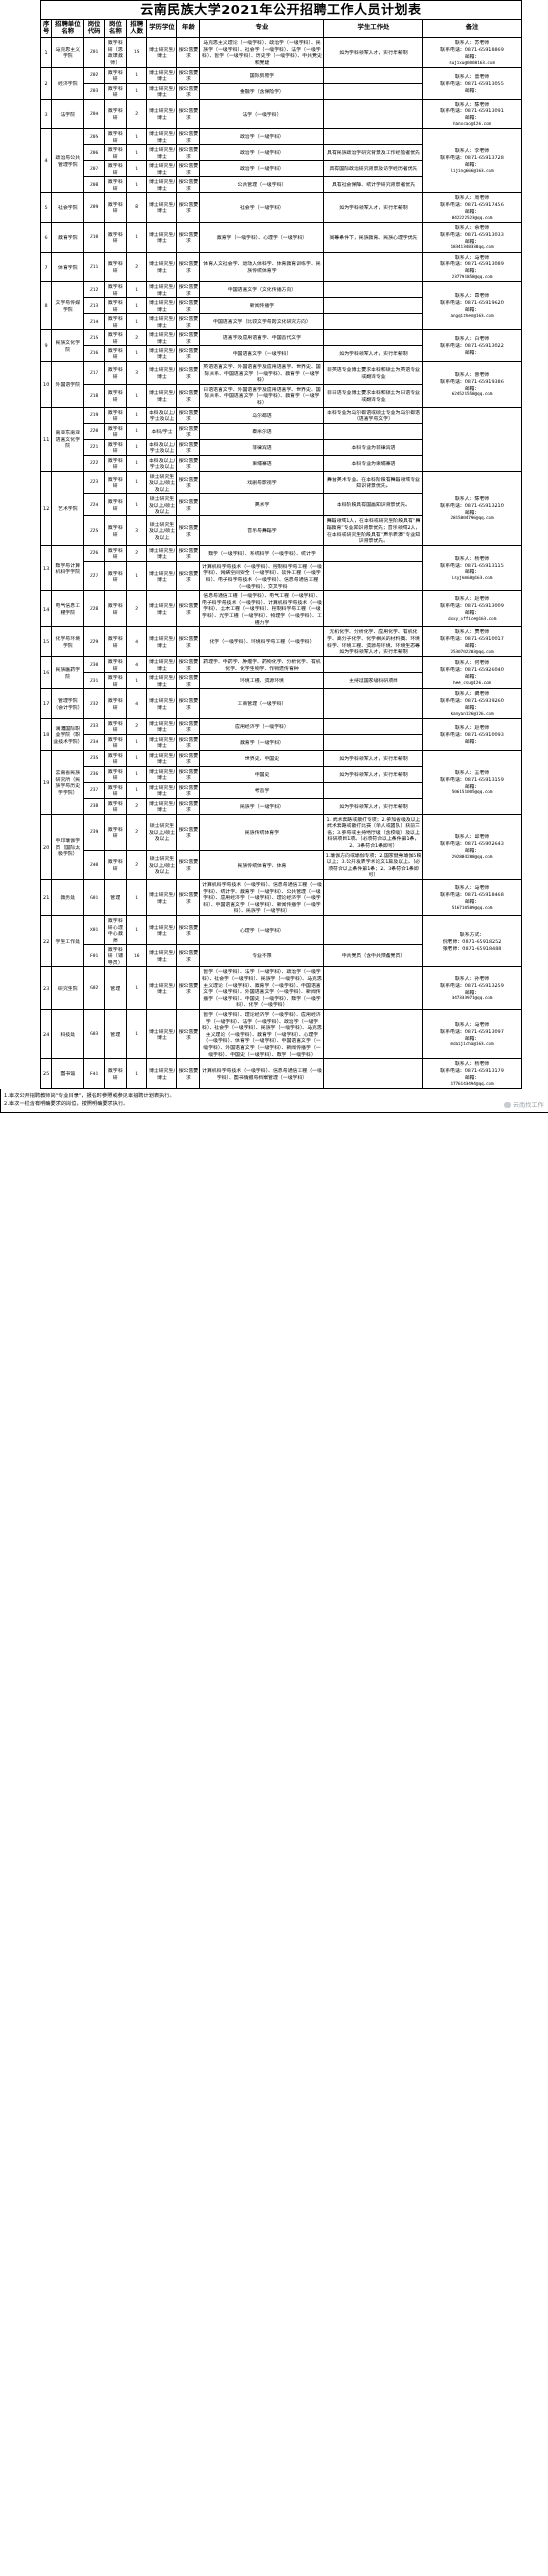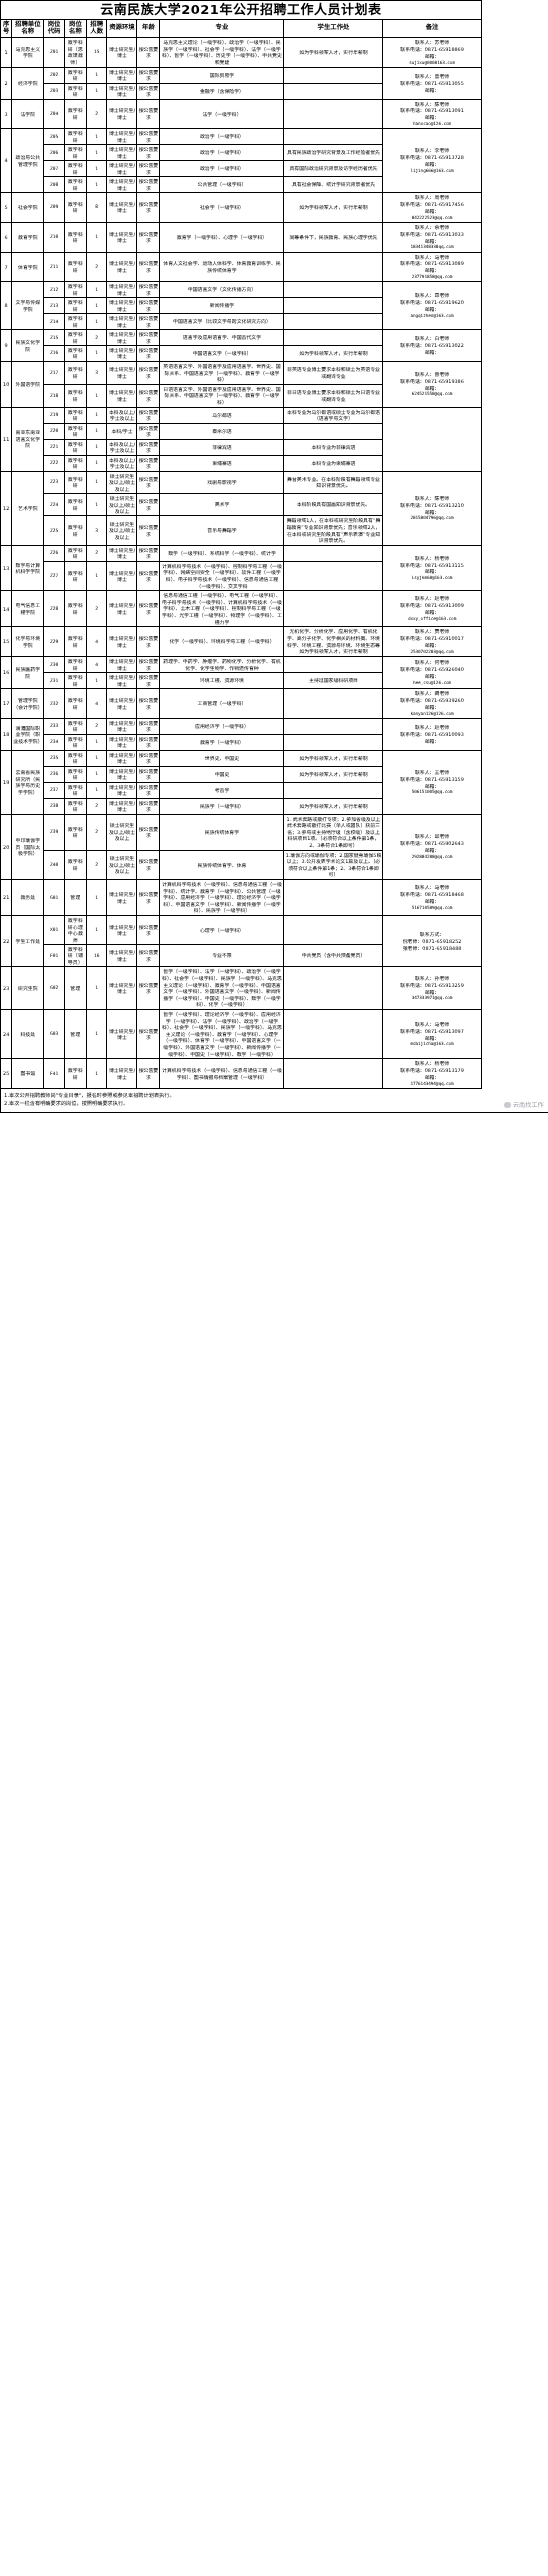--- a/index.html
+++ b/index.html
@@ -17,20 +17,21 @@
     position: relative;
     background: #fff;
     box-sizing: border-box;
   }
   table.plan {
     width: 460px;
     border-collapse: collapse;
     table-layout: fixed;
     font-size: 4.9px;
     line-height: 1.32;
+    margin-left: 40px;
   }
   table.plan td, table.plan th {
     border: 0.5px solid #000;
     padding: 1px 1px;
     text-align: center;
     vertical-align: middle;
     word-break: break-all;
     overflow-wrap: break-word;
   }
   .title-cell {
@@ -133,21 +134,21 @@
     <thead>
       <tr>
         <td class="title-cell" colspan="10">云南民族大学2021年公开招聘工作人员计划表</td>
       </tr>
       <tr>
         <td>序号</td>
         <td>招聘单位名称</td>
         <td>岗位代码</td>
         <td>岗位名称</td>
         <td>招聘人数</td>
-        <td>资源环境</td>
+        <td>学历学位</td>
         <td>年龄</td>
         <td>专业</td>
         <td>学生工作处</td>
         <td>备注</td>
       </tr>
     </thead>
     <tbody id="plan-body">
         <tr>
           <td class="seq" rowspan="1">1</td>
           <td class="unit" rowspan="1">马克思主义学院</td>

